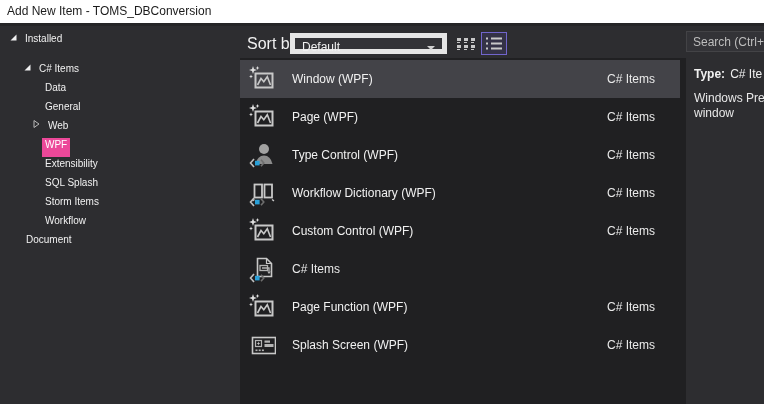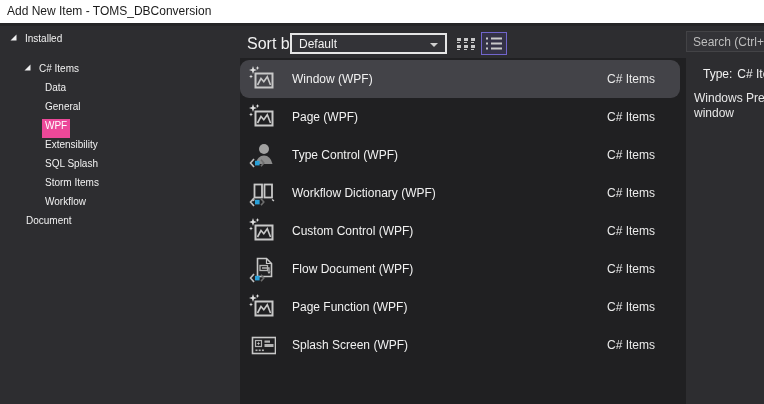--- a/index.html
+++ b/index.html
@@ -35,56 +35,56 @@
   .ind0  { padding-left:8px; }
   .ind1  { padding-left:22px; }
   .ind1b { padding-left:23px; }   
   .ind2  { padding-left:42px; }   
   .ind2a { padding-left:31px; }   
 
   
   .sortby-label { position:absolute; left:247px; top:33px; height:21px; line-height:21px; font-size:16px; color:#f1f1f1; }
   .sort-dropdown {
     position:absolute; left:290px; top:33px; width:157px; height:21px;
-    background:#333337; border:2px solid #e5e5e5; color:#f1f1f1;
+    background:#333337; border:5px solid #e5e5e5; color:#f1f1f1;
     font-size:12px; line-height:19px; padding-left:7px; cursor:default;
   }
   .sort-dropdown .caret {
     position:absolute; right:7px; top:8px; width:0; height:0;
     border-left:4px solid transparent; border-right:4px solid transparent;
     border-top:4px solid #d0d0d0;
   }
   .viewbtn { position:absolute; display:flex; align-items:center; justify-content:center; cursor:default; }
   .btn-small-view { left:454px; top:33px; width:24px; height:21px; }
   .btn-list-view  { left:481px; top:32px; width:26px; height:23px; border:1px solid #7165cc; background:#343246; }
 
   
   .listpanel {
     position:absolute; left:240px; top:58px; width:446px; bottom:0;
     background:#202022; padding-top:2px;
   }
   .trow {
     height:38px; display:flex; align-items:center;
-    margin-right:6px; padding:0 25px 0 8px; cursor:default;border-radius:9px;
+    margin-right:6px; padding:0 25px 0 8px; cursor:default;
   }
   .trow.selected { background:#434348; }
   .trow .tpl-icon { width:28px; height:28px; margin-right:16px; flex:none; }
   .trow .tname { flex:1; font-size:12px; color:#f1f1f1; white-space:nowrap; overflow:hidden; }
   .trow .tcat  { font-size:12px; color:#eaeaea; white-space:nowrap; }
 
   
   .rightpanel { position:absolute; left:686px; top:26px; width:78px; bottom:0; background:#2d2d30; overflow:hidden; }
   .searchbox {
     position:absolute; left:0; top:5px; width:100px; height:21px;
     background:#333337; border:1px solid #434346; color:#bdbdbd;
     font-family:"Liberation Sans", sans-serif; font-size:12px; padding:0 0 0 6px; outline:none;
   }
   .searchbox::placeholder { color:#bdbdbd; opacity:1; }
   .type-line { position:absolute; left:8px; top:41px; font-size:12px; color:#f1f1f1; white-space:nowrap; }
-  .type-line .b { font-weight:normal; margin-right:5px;margin-left:9px; }
+  .type-line .b { font-weight:bold; margin-right:5px; }
   .desc-line { position:absolute; left:8px; font-size:12px; color:#e8e8e8; white-space:nowrap; }
   .desc1 { top:65px; } .desc2 { top:80px; }
 </style>
 </head>
 <body>
 
 <svg class="hiddefs" aria-hidden="true">
   <defs>
     <symbol id="sym-expanded" viewBox="0 0 10 10">
       <polygon points="8.5,2.5 8.5,8.5 2.5,8.5" fill="#f1f1f1"></polygon>
@@ -183,20 +183,26 @@
         <use href="#sym-expanded"></use>
       </svg>
     <span class="tlabel">C# Items</span>
   </div>
   <div class="tree-row ind2">
     <span class="tlabel">Data</span>
   </div>
   <div class="tree-row ind2">
     <span class="tlabel">General</span>
   </div>
+  <div class="tree-row ind2a">
+    <svg class="expander">
+        <use href="#sym-collapsed"></use>
+      </svg>
+    <span class="tlabel">Web</span>
+  </div>
   <div class="tree-row ind2">
     <span class="tlabel sel">WPF</span>
   </div>
   <div class="tree-row ind2">
     <span class="tlabel">Extensibility</span>
   </div>
   <div class="tree-row ind2">
     <span class="tlabel">SQL Splash</span>
   </div>
   <div class="tree-row ind2">
@@ -259,21 +265,20 @@
     <svg class="tpl-icon">
         <use href="#sym-wpf-image"></use>
       </svg>
     <span class="tname">Custom Control (WPF)</span>
     <span class="tcat">C# Items</span>
   </div>
   <div class="trow">
     <svg class="tpl-icon">
         <use href="#sym-flow-document"></use>
       </svg>
-    <span class="tname">Flow Document (WPF)</span>
     <span class="tcat">C# Items</span>
   </div>
   <div class="trow">
     <svg class="tpl-icon">
         <use href="#sym-wpf-image"></use>
       </svg>
     <span class="tname">Page Function (WPF)</span>
     <span class="tcat">C# Items</span>
   </div>
   <div class="trow">

